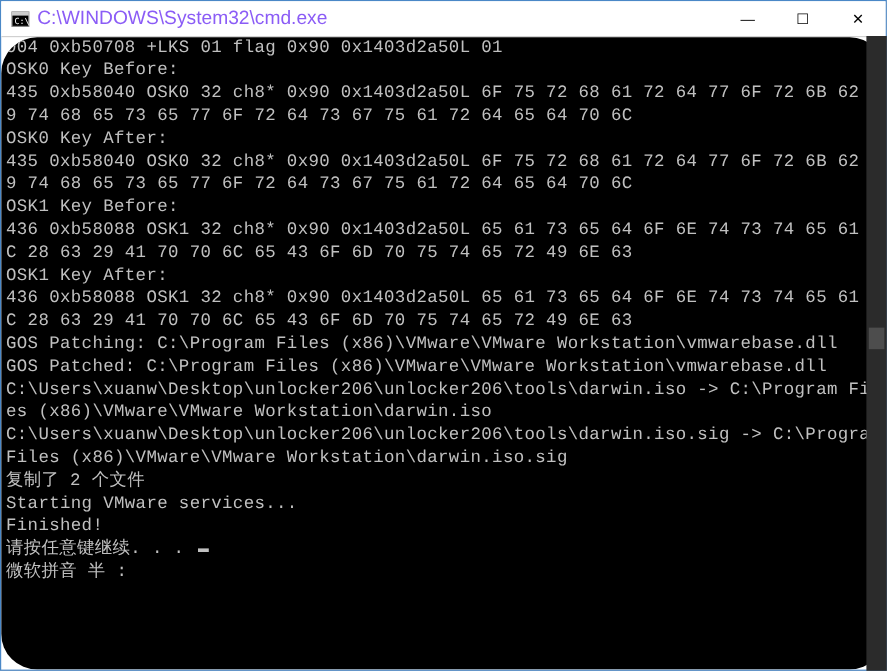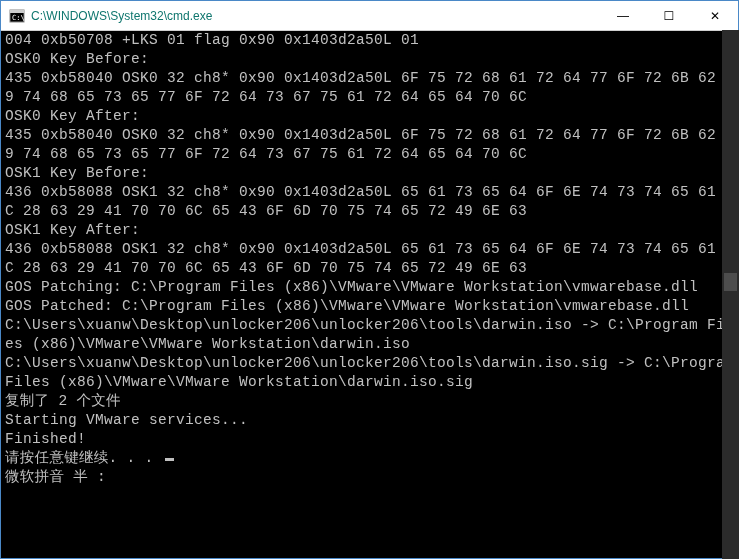--- a/index.html
+++ b/index.html
@@ -12,39 +12,40 @@
     .titlebar {
       height: 30px; background: #fff;
       display: flex; align-items: center;
       border-bottom: 1px solid #d0d0d0;
     }
     .app-icon {
       width: 16px; height: 16px; margin: 0 6px 0 8px;
       display: flex; align-items: center; justify-content: center;
     }
     .title-text {
-      flex: 1; font-size: 12px; color: #0f766e;
+      flex: 1; font-size: 16px; color: #8b5cf6;
       font-family: "Segoe UI", Tahoma, sans-serif;
     }
     .win-controls { display: flex; height: 100%; }
     .win-btn {
       width: 46px; height: 100%;
       display: flex; align-items: center; justify-content: center;
       font-size: 12px; color: #000; cursor: default;
       font-family: "Segoe UI Symbol", sans-serif;
     }
     .terminal {
       width: 100%; height: calc(100% - 30px);
       background: #000; color: #c0c0c0;
       font-family: "NSimSun","SimSun","Consolas","Courier New",monospace;
       font-size: 14.5px; line-height: 19px;
       padding: 0 2px 0 4px;
       white-space: pre-wrap; word-break: break-all;
       overflow: hidden; position: relative;
       letter-spacing: 0.3px;
+      border-radius: 30px;
     }
     .scrollbar {
       position: absolute; right: 0; top: 30px; bottom: 0;
       width: 17px; background: #2b2b2b;
     }
     .scroll-thumb {
       position: absolute; left: 2px; right: 2px;
       top: 46%; height: 18px; background: #4d4d4d;
     }
     .cursor {

